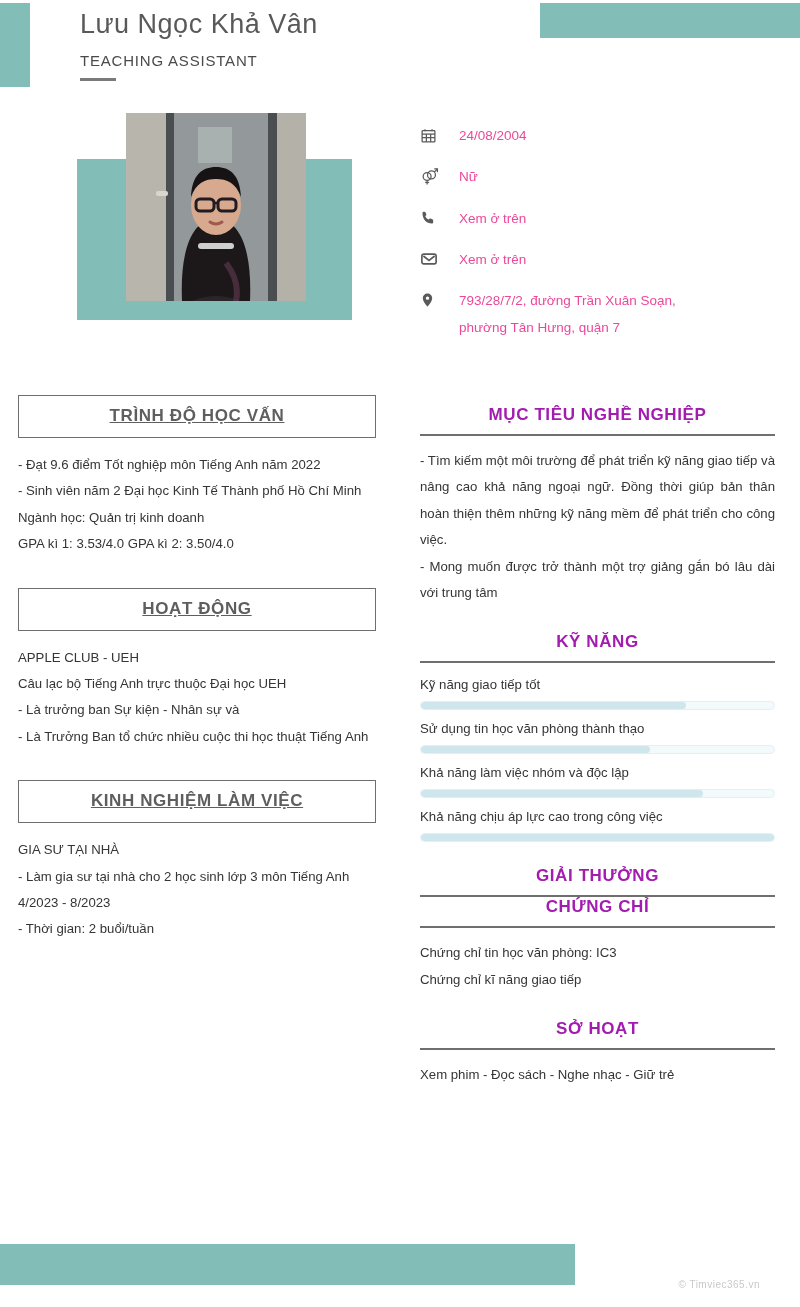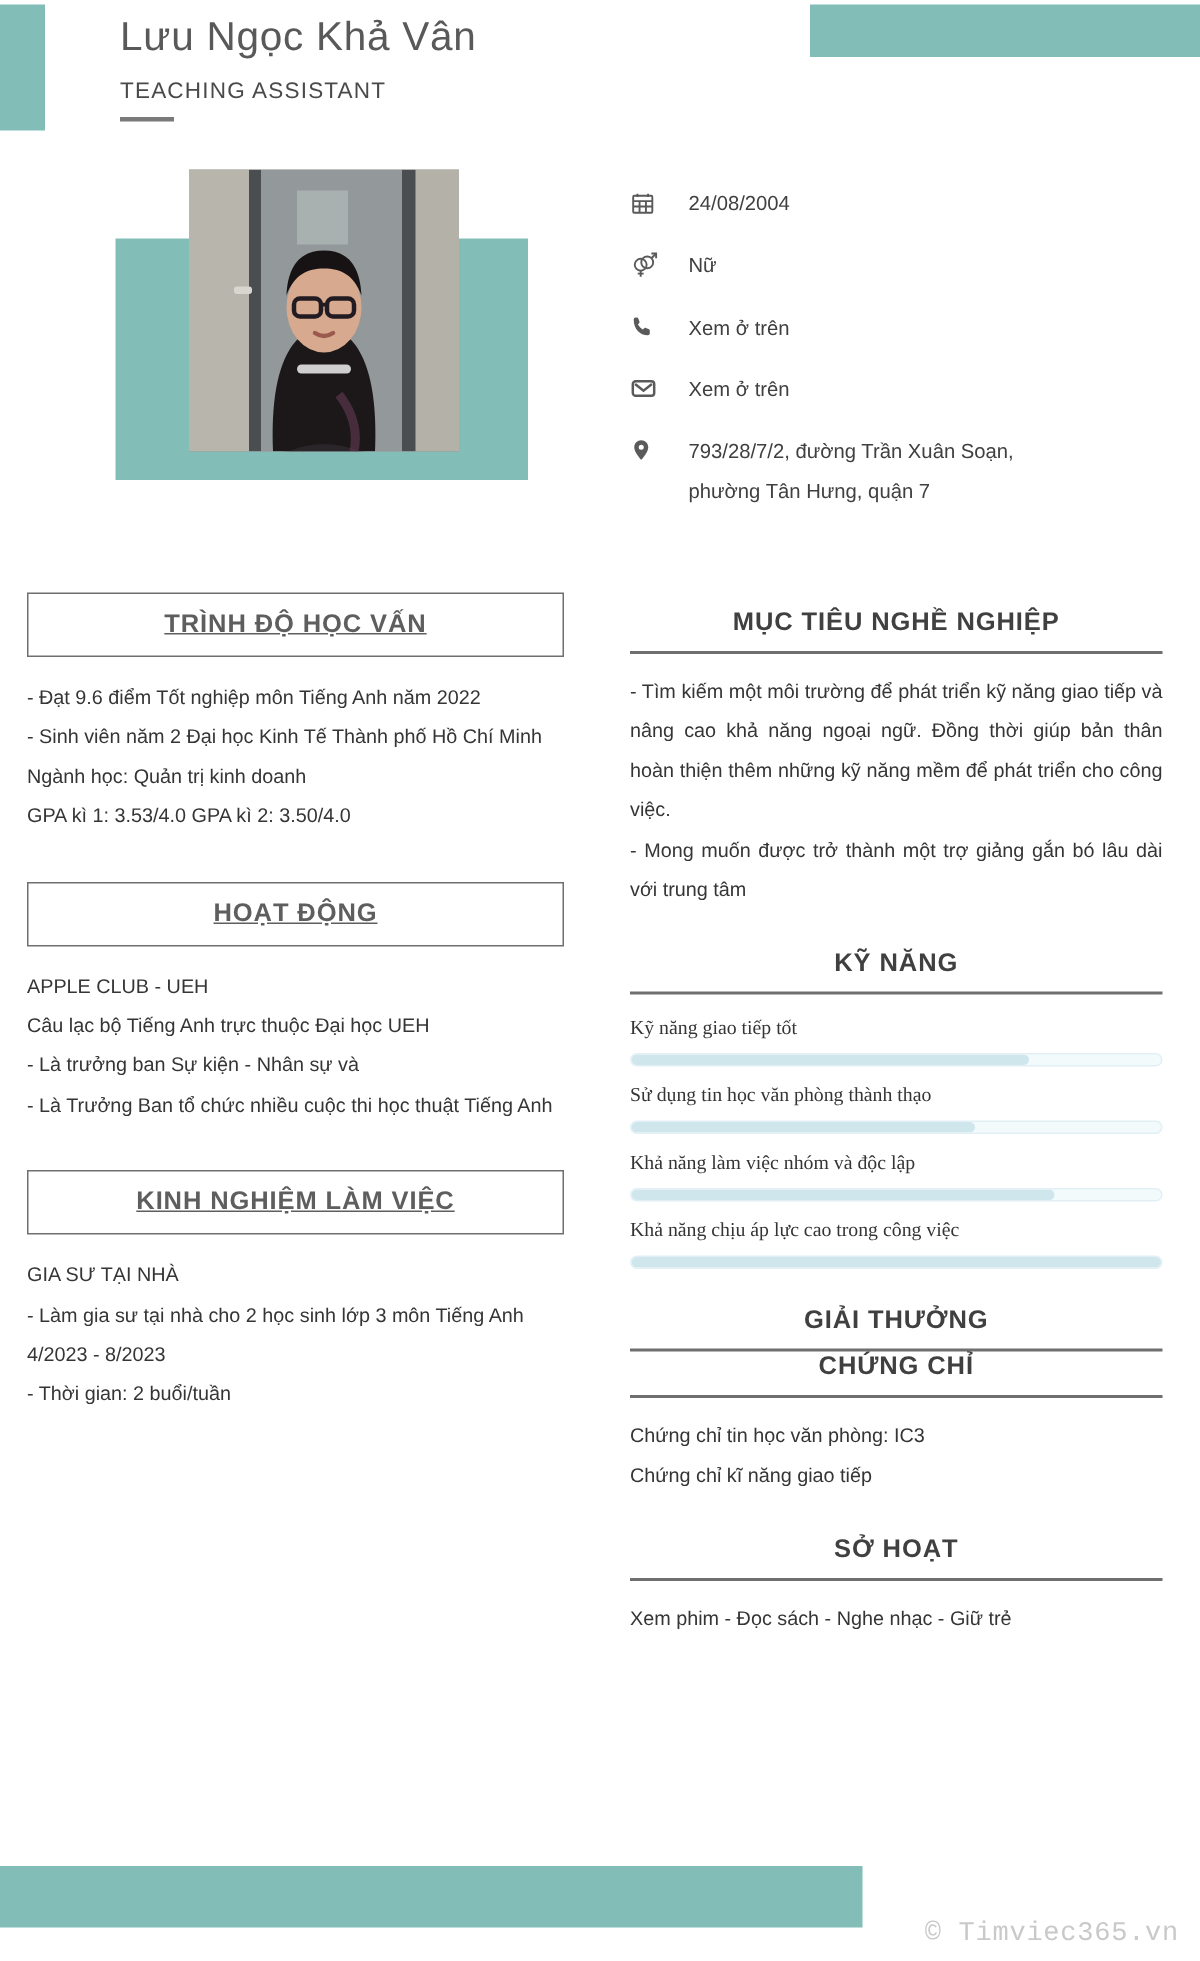--- a/index.html
+++ b/index.html
@@ -97,21 +97,21 @@
     height: 18px;
     margin-right: 17px;
     display: flex;
     align-items: center;
     justify-content: flex-start;
     color: #5a5a5a;
   }
   .contact-icon svg { display: block; }
   .contact-text {
     font-size: 13.5px;
-    color: #404040;
+    color: #ec4899;
     line-height: 1.95;
     margin-top: -3px;
   }
   .contact-text .line2 { display: block; }
 
   
   .col-left {
     position: absolute;
     left: 18px; top: 395px;
     width: 358px;
@@ -142,37 +142,37 @@
     margin-bottom: 30px;
   }
   .left-body p { margin: 0; }
   .justify { text-align: justify; }
 
   
   .rule-heading {
     text-align: center;
     font-size: 17px;
     font-weight: bold;
-    color: #404040;
+    color: #a21caf;
     letter-spacing: 0.6px;
     padding-bottom: 9px;
     border-bottom: 2.5px solid #6f6f6f;
   }
   .right-body {
     font-size: 13.2px;
     color: #353535;
     line-height: 2.0;
     margin-top: 12px;
     margin-bottom: 26px;
   }
   .right-body p { margin: 0; }
 
   
   .skills { margin-top: 14px; margin-bottom: 24px; }
-  .skill-item { margin-bottom: 11px; font-family: Liberation Serif, serif; }
+  .skill-item { margin-bottom: 11px; }
   .skill-label {
     font-size: 13.2px;
     color: #353535;
     margin-bottom: 9px;
   }
   .skill-track {
     position: relative;
     width: 100%;
     height: 9px;
     border-radius: 6px;
@@ -185,24 +185,24 @@
     position: absolute;
     left: 0; top: 0;
     height: 100%;
     border-radius: 6px;
     background: #cfe6ed;
   }
 
   
   .footer-credit {
     position: absolute;
-    right: 14px;
+    right: 40px;
     top: 1279px;
-    font-family: Liberation Mono, monospace;
-    font-size: 18px;
+    font-family: Liberation Sans, sans-serif;
+    font-size: 10px;
     color: #c9c9c9;
     letter-spacing: 0.5px;
   }
 </style>
 </head>
 <body>
 
 <div class="teal-left-top"></div>
 <div class="teal-right-top"></div>
 <div class="teal-bottom-left"></div>

